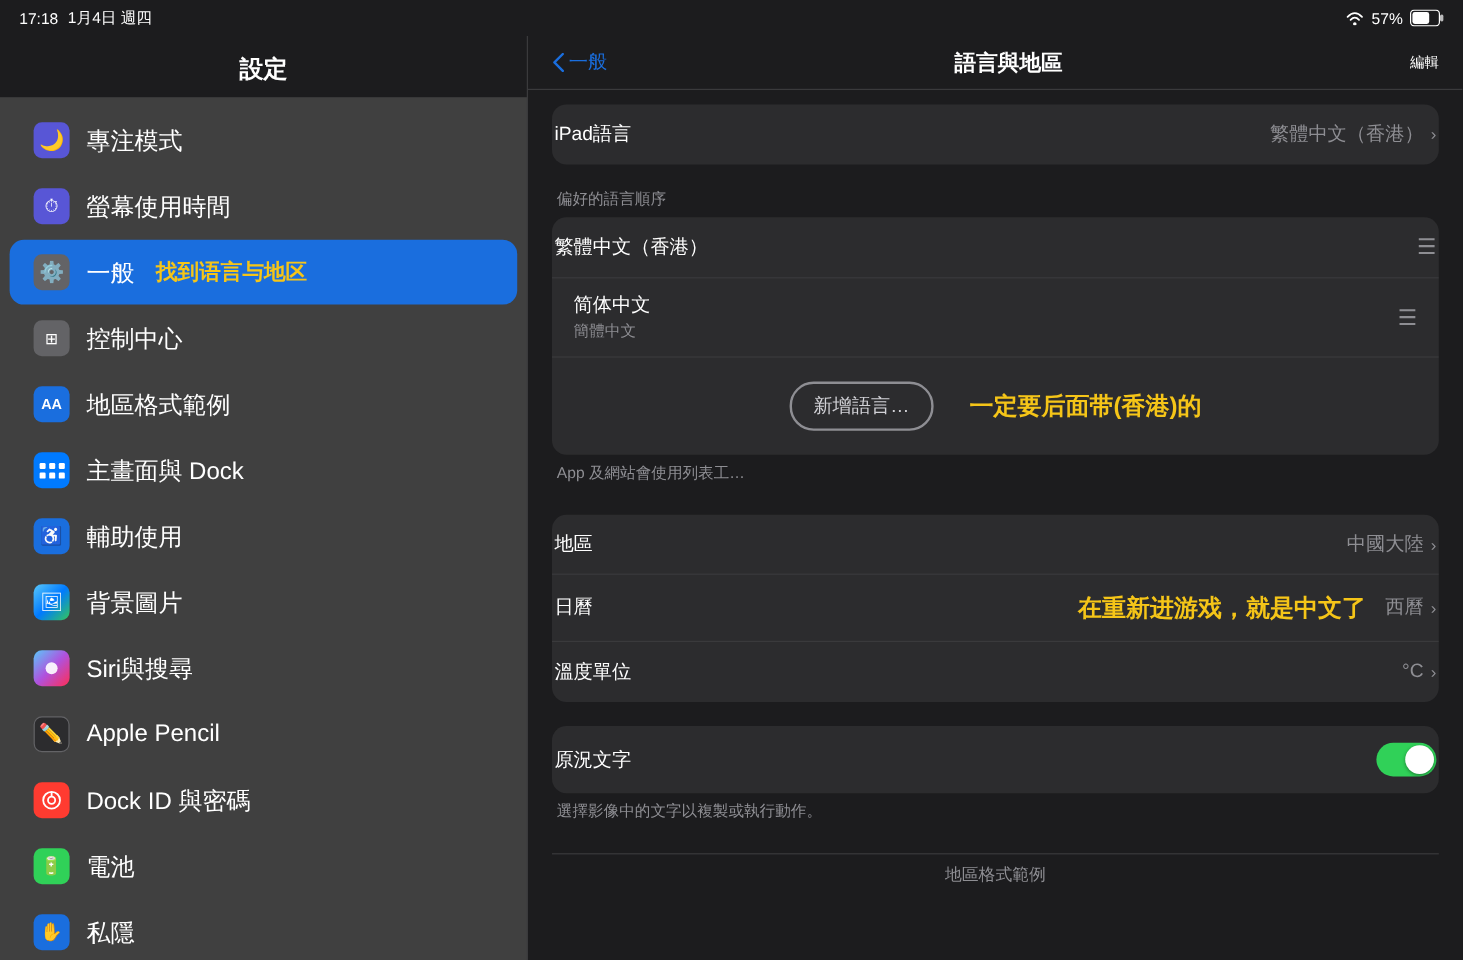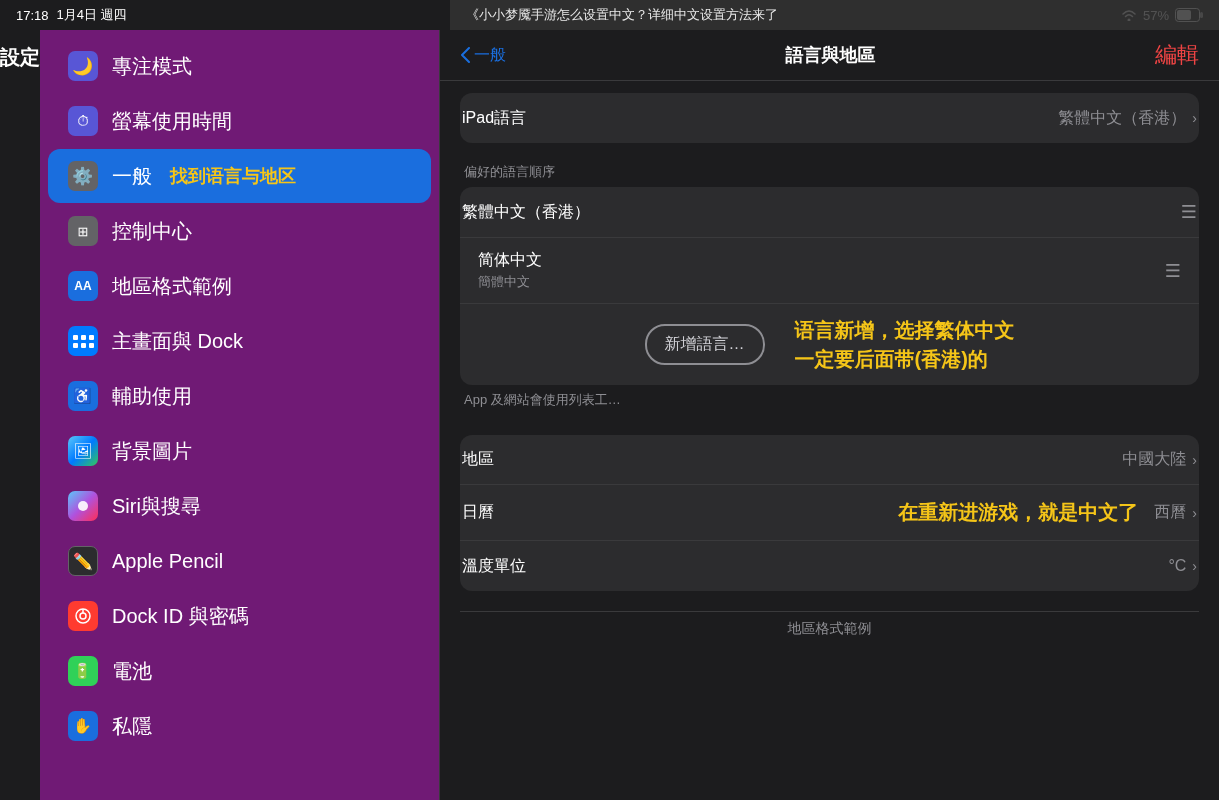--- a/index.html
+++ b/index.html
@@ -55,23 +55,23 @@
     
     .main-layout {
       display: flex;
       flex: 1;
       overflow: hidden;
     }
 
     
     .sidebar {
       width: 440px;
-      background: #701a75;
-      display: flex;
-      flex-direction: row;
+      background: #404040;
+      display: flex;
+      flex-direction: column;
       border-right: 1px solid #3a3a3c;
     }
     .sidebar-header {
       text-align: center;
       padding: 14px 0 10px;
       font-size: 20px;
       font-weight: 600;
       color: #ffffff;
       background: #1c1c1e;
     }
@@ -138,22 +138,22 @@
       color: #1a6ede;
       font-size: 16px;
       cursor: pointer;
     }
     .nav-title {
       font-size: 18px;
       font-weight: 600;
       color: #ffffff;
     }
     .nav-edit {
-      color: #ef4444;
-      font-size: 22px;
+      color: #ffffff;
+      font-size: 12px;
       cursor: pointer;
     }
 
     
     .content-body {
       flex: 1;
       overflow-y: auto;
       padding: 12px 20px;
     }
 
@@ -280,23 +280,20 @@
     </svg>
     <span>57%</span>
 
     <svg width="28" height="14" viewBox="0 0 28 14">
       <rect x="0.5" y="0.5" width="24" height="13" rx="3" stroke="white" stroke-width="1" fill="none"></rect>
       <rect x="25" y="4" width="3" height="6" rx="1.5" fill="white" opacity="0.7"></rect>
       <rect x="2" y="2" width="14" height="10" rx="2" fill="white"></rect>
     </svg>
   </div>
 
-  <div class="overlay-title">
-    <span>《小小梦魇手游怎么设置中文？详细中文设置方法来了</span>
-  </div>
 </div>
 
 <div class="main-layout">
 
   <div class="sidebar">
     <div class="sidebar-header">
       <span>設定</span>
     </div>
     <div class="sidebar-items">
 
@@ -435,21 +432,20 @@
               <span class="hamburger-icon">☰</span>
             </div>
           </div>
 
           <div class="card-row" style="position:relative; padding: 10px 18px; flex-direction: column; align-items: center; gap:10px;">
             <div style="display:flex; align-items:center; gap:30px;">
               <button class="add-language-btn">
                 <span>新增語言…</span>
               </button>
               <div style="display:flex; flex-direction:column; gap:2px;">
-                <span class="annotation-yellow">语言新增，选择繁体中文</span>
                 <span class="annotation-yellow">一定要后面带(香港)的</span>
               </div>
             </div>
           </div>
         </div>
         <div style="font-size:13px; color:#8e8e93; padding: 6px 4px;">
           <span>App 及網站會使用列表工…</span>
         </div>
       </div>
 
@@ -478,20 +474,33 @@
           <div class="card-row">
             <span class="row-label">溫度單位</span>
             <div class="row-value">
               <span>°C</span>
               <span class="chevron">›</span>
             </div>
           </div>
         </div>
       </div>
 
+      <div class="section">
+        <div class="card">
+          <div class="card-row">
+            <span class="row-label">原況文字</span>
+            <div class="toggle">
+              <div class="toggle-knob"></div>
+            </div>
+          </div>
+        </div>
+        <div style="font-size:13px; color:#8e8e93; padding: 6px 4px;">
+          <span>選擇影像中的文字以複製或執行動作。</span>
+        </div>
+      </div>
 
       <div class="divider"></div>
       <div style="text-align:center; padding: 8px 0; font-size:14px; color:#8e8e93;">
         <span>地區格式範例</span>
       </div>
 
     </div>
   </div>
 </div>
 

